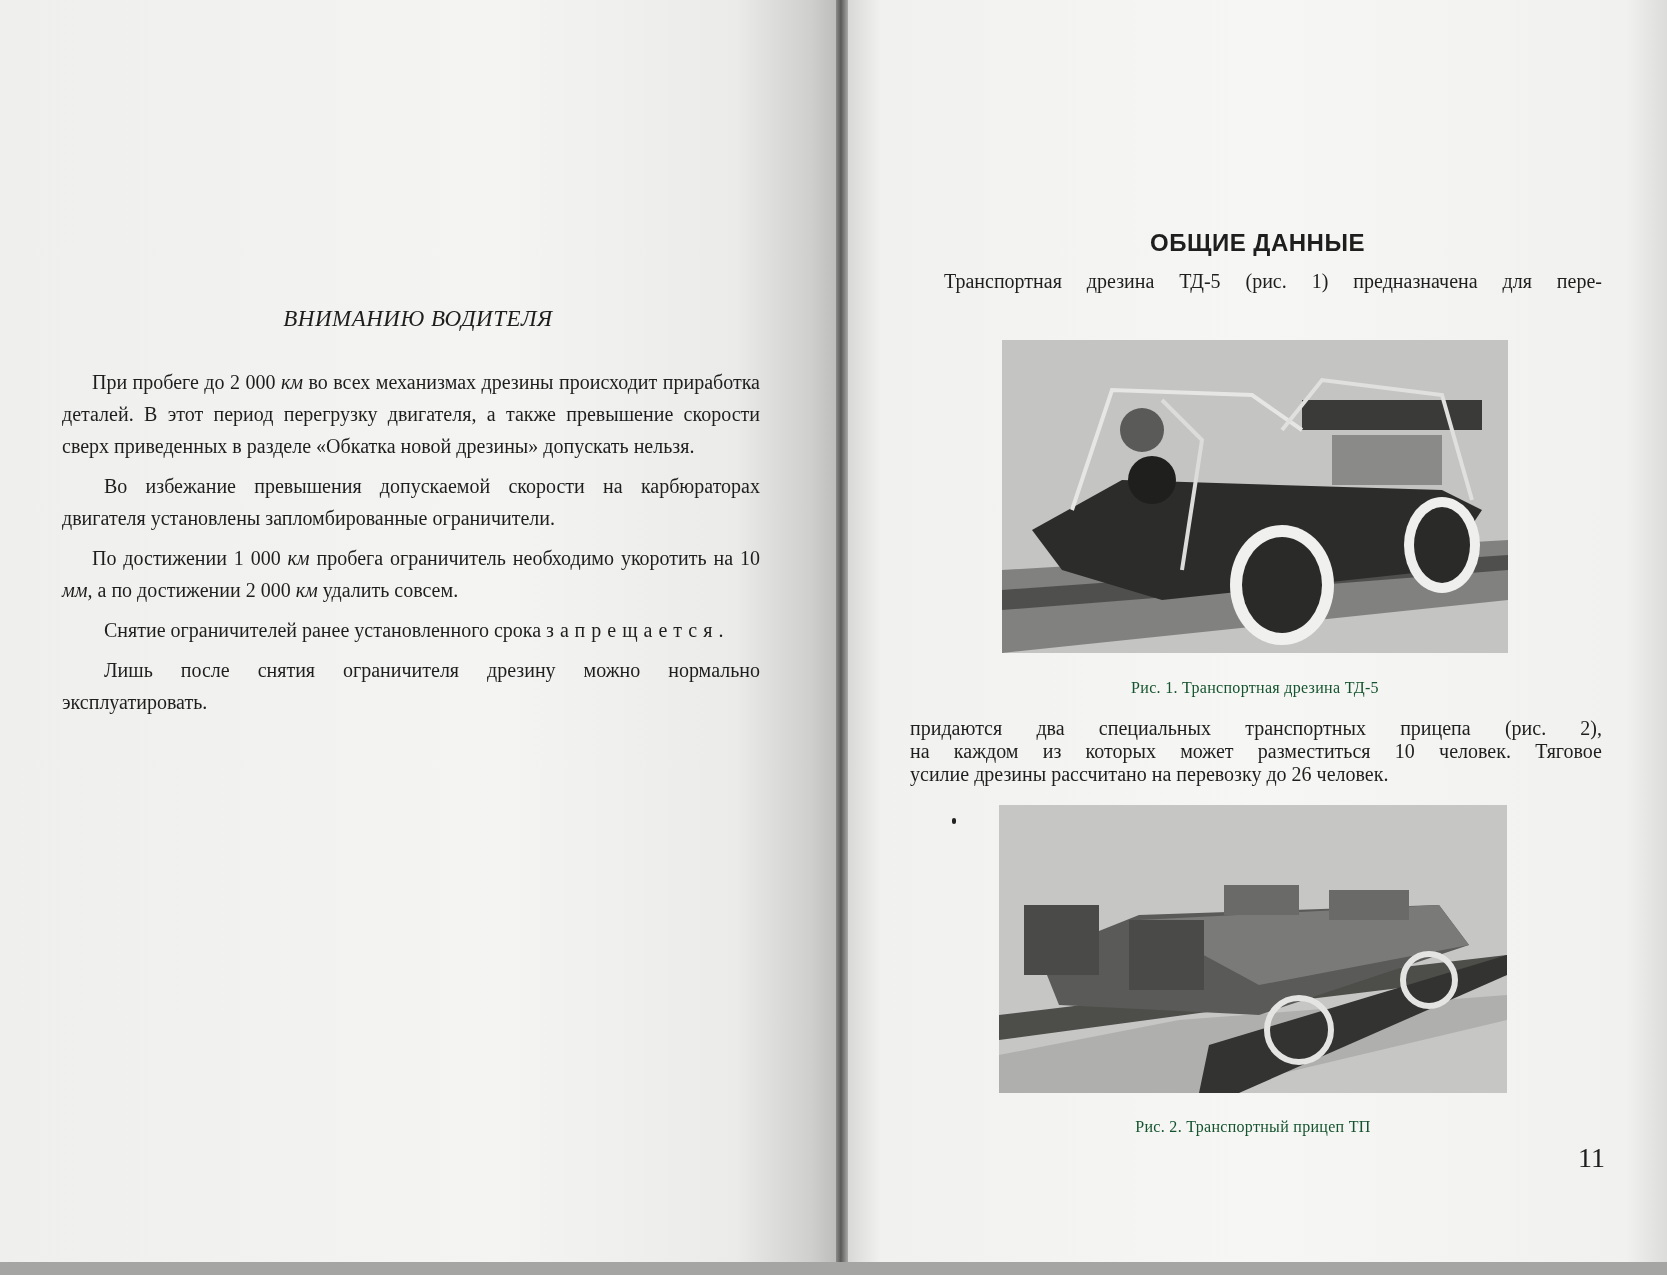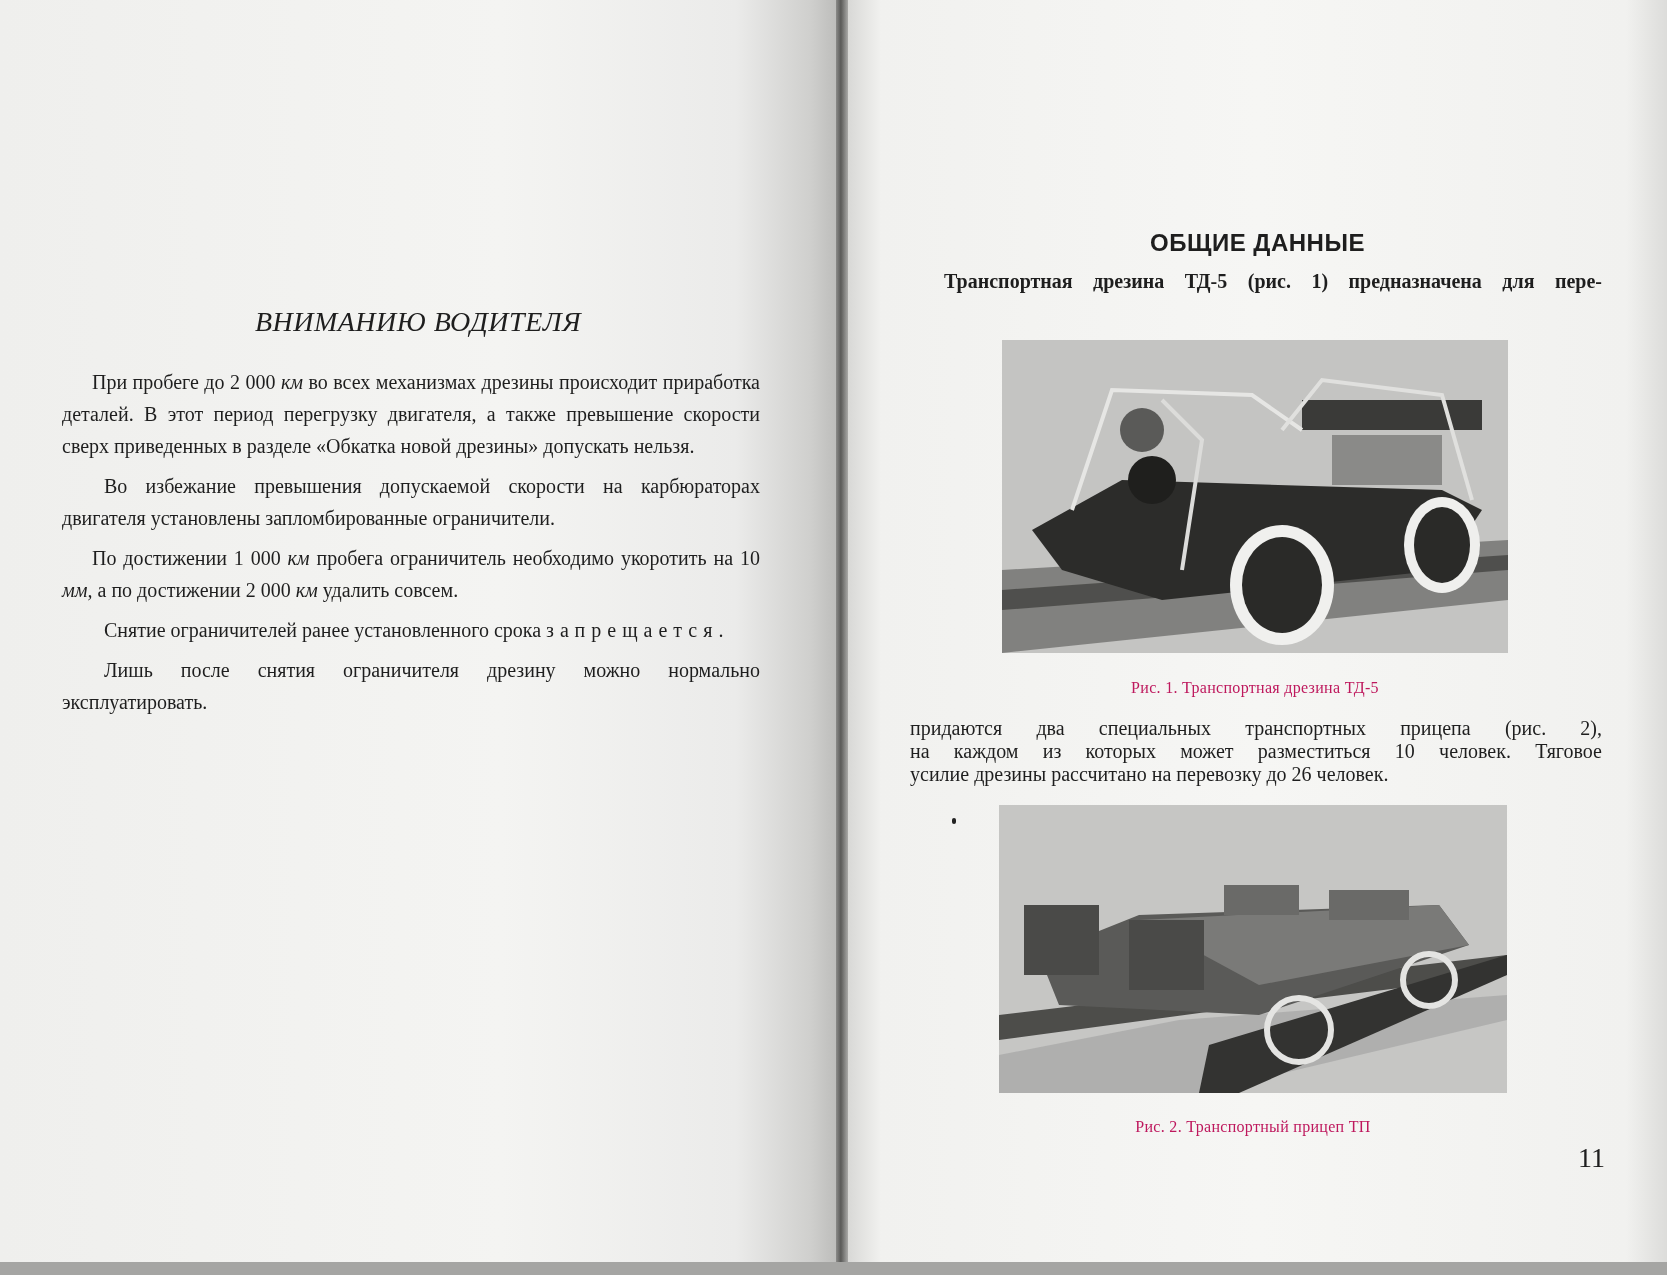--- a/index.html
+++ b/index.html
@@ -18,61 +18,61 @@
   }
   .page.right { left:848px; width:819px;
     background:linear-gradient(to right, #d8d8d6 0%, #f1f1ef 4%, #f6f6f4 50%, #f1f1ef 95%, #dcdcda 100%);
   }
   .spine { position:absolute; left:836px; top:0; width:12px; height:1262px;
     background:linear-gradient(to right, #8b8b89, #5a5a58 40%, #a9a9a7); }
   .bottom-edge { position:absolute; left:0; top:1262px; width:1667px; height:13px; background:#a5a5a3; }
 
   .l-heading {
     position:absolute; left:0; width:836px; top:306px; text-align:center;
-    font-style:italic; font-size:28px; letter-spacing:0.5px;
+    font-style:italic; font-size:23px; letter-spacing:0.5px;
   }
   .l-body {
     position:absolute; left:62px; width:698px; top:358px;
     font-size:20px; line-height:32px; text-align:justify; text-align-last:left;
   }
   .l-body p { margin:8px 0 8px 0; text-indent:30px; }
   .l-body p:nth-child(2), .l-body p:nth-child(4), .l-body p:nth-child(5) { text-indent:42px; }
   .spaced { letter-spacing:6px; }
   .ital { font-style:italic; }
 
   .r-heading {
     position:absolute; left:848px; width:819px; top:229px; text-align:center;
     font-family:"Liberation Sans", "DejaVu Sans", sans-serif; font-weight:bold; font-size:24px; letter-spacing:0.5px;
   }
   .r-p1 {
     position:absolute; left:910px; width:692px; top:270px;
     font-size:20px; line-height:23px; text-align:justify; text-align-last:justify;
   }
-  .r-p1 .ln { display:block; text-align:justify; text-align-last:justify;font-weight:bold; }
+  .r-p1 .ln { display:block; text-align:justify; text-align-last:justify; }
   .r-p1 .ln.first { text-indent:34px; }
   .r-p2 {
     position:absolute; left:910px; width:692px; top:717px;
     font-size:20px; line-height:23px;
   }
   .r-p2 .ln { display:block; text-align:justify; text-align-last:justify; }
   .r-p2 .ln.last { text-align-last:left; }
 
   .photo {
     position:absolute; border:0;
     background:
       repeating-linear-gradient(45deg, rgba(0,0,0,0.05) 0 1px, transparent 1px 3px),
       repeating-linear-gradient(-45deg, rgba(0,0,0,0.05) 0 1px, transparent 1px 3px),
       #bdbdbb;
     overflow:hidden;
   }
   .photo svg { position:absolute; left:0; top:0; width:100%; height:100%; }
   .fig1 { left:1002px; top:340px; width:506px; height:313px; }
   .fig2 { left:999px; top:805px; width:508px; height:288px; }
   .caption {
-    position:absolute; font-size:16px; color:#be185d; letter-spacing:0.3px;
+    position:absolute; font-size:16px; color:#14532d; letter-spacing:0.3px;
   }
   .cap1 { left:1002px; width:506px; top:679px; text-align:center; }
   .cap2 { left:999px; width:508px; top:1118px; text-align:center; }
   .pagenum { position:absolute; left:1578px; top:1142px; font-size:28px; font-weight:normal; }
   .dot { position:absolute; left:952px; top:818px; width:4px; height:6px; background:#222; border-radius:2px; }
 </style>
 </head>
 <body>
 
 <div class="page left"></div>

